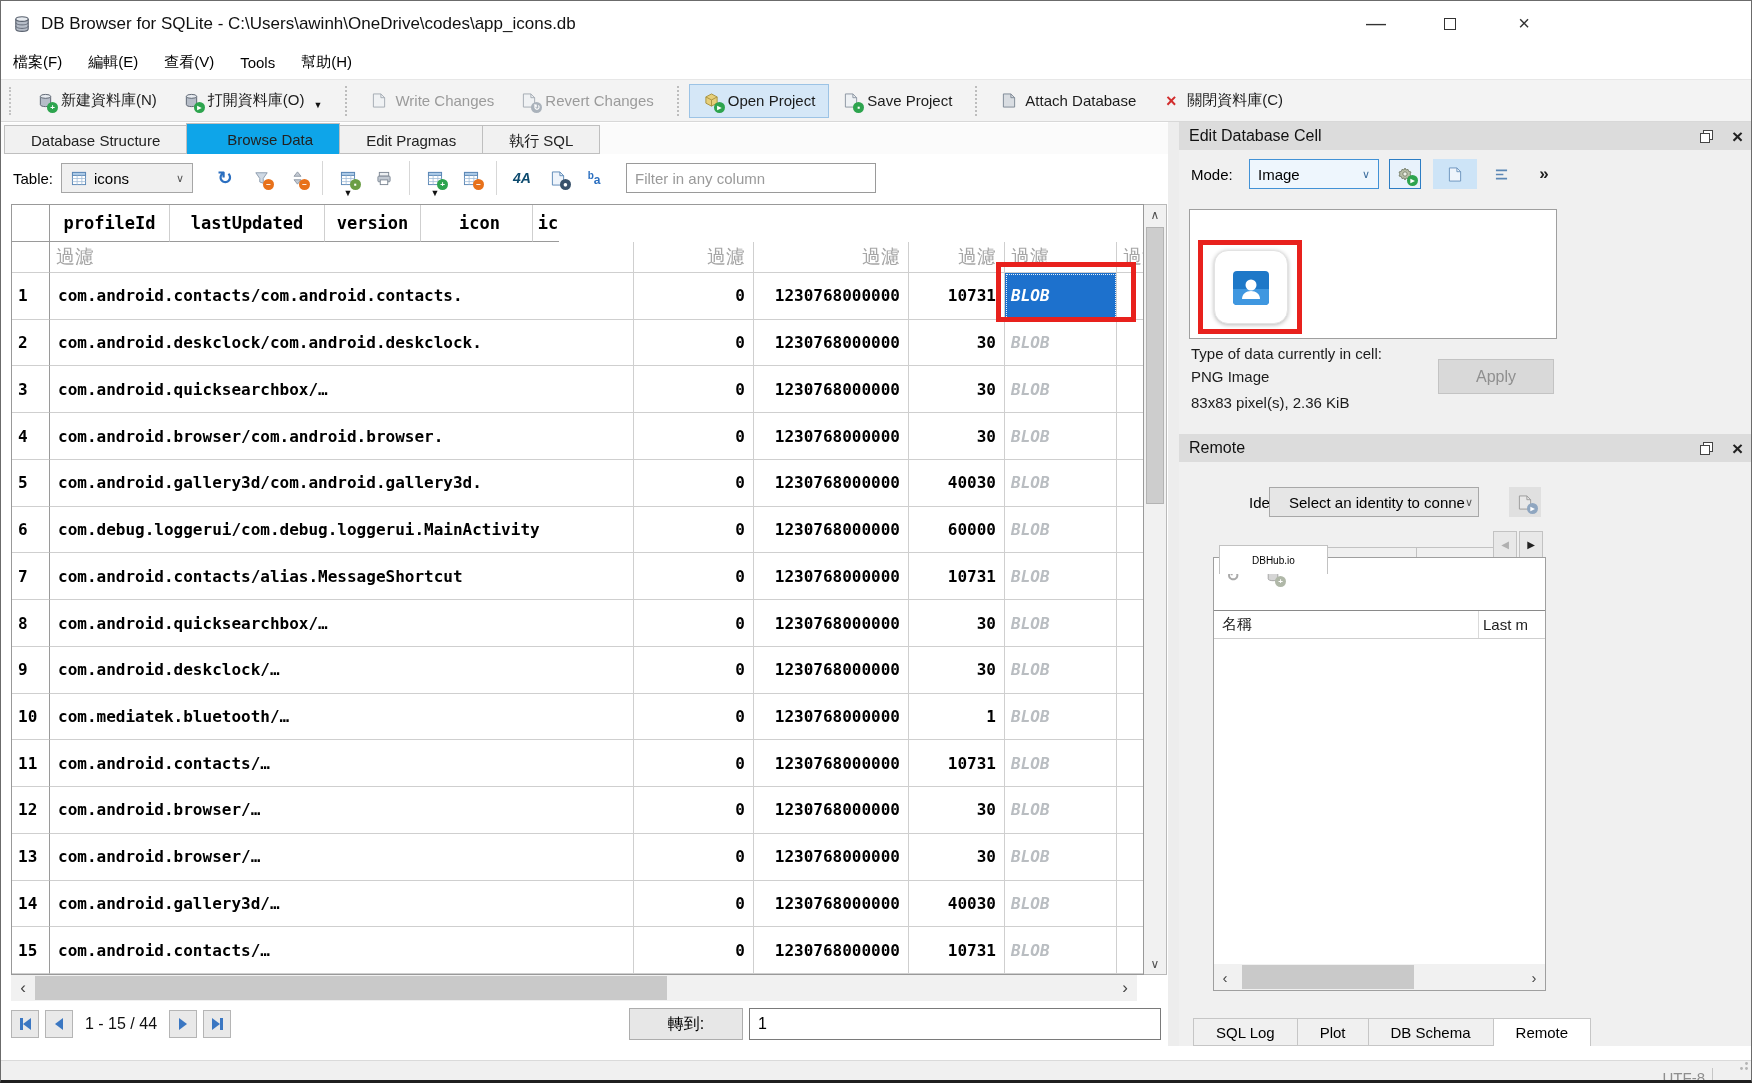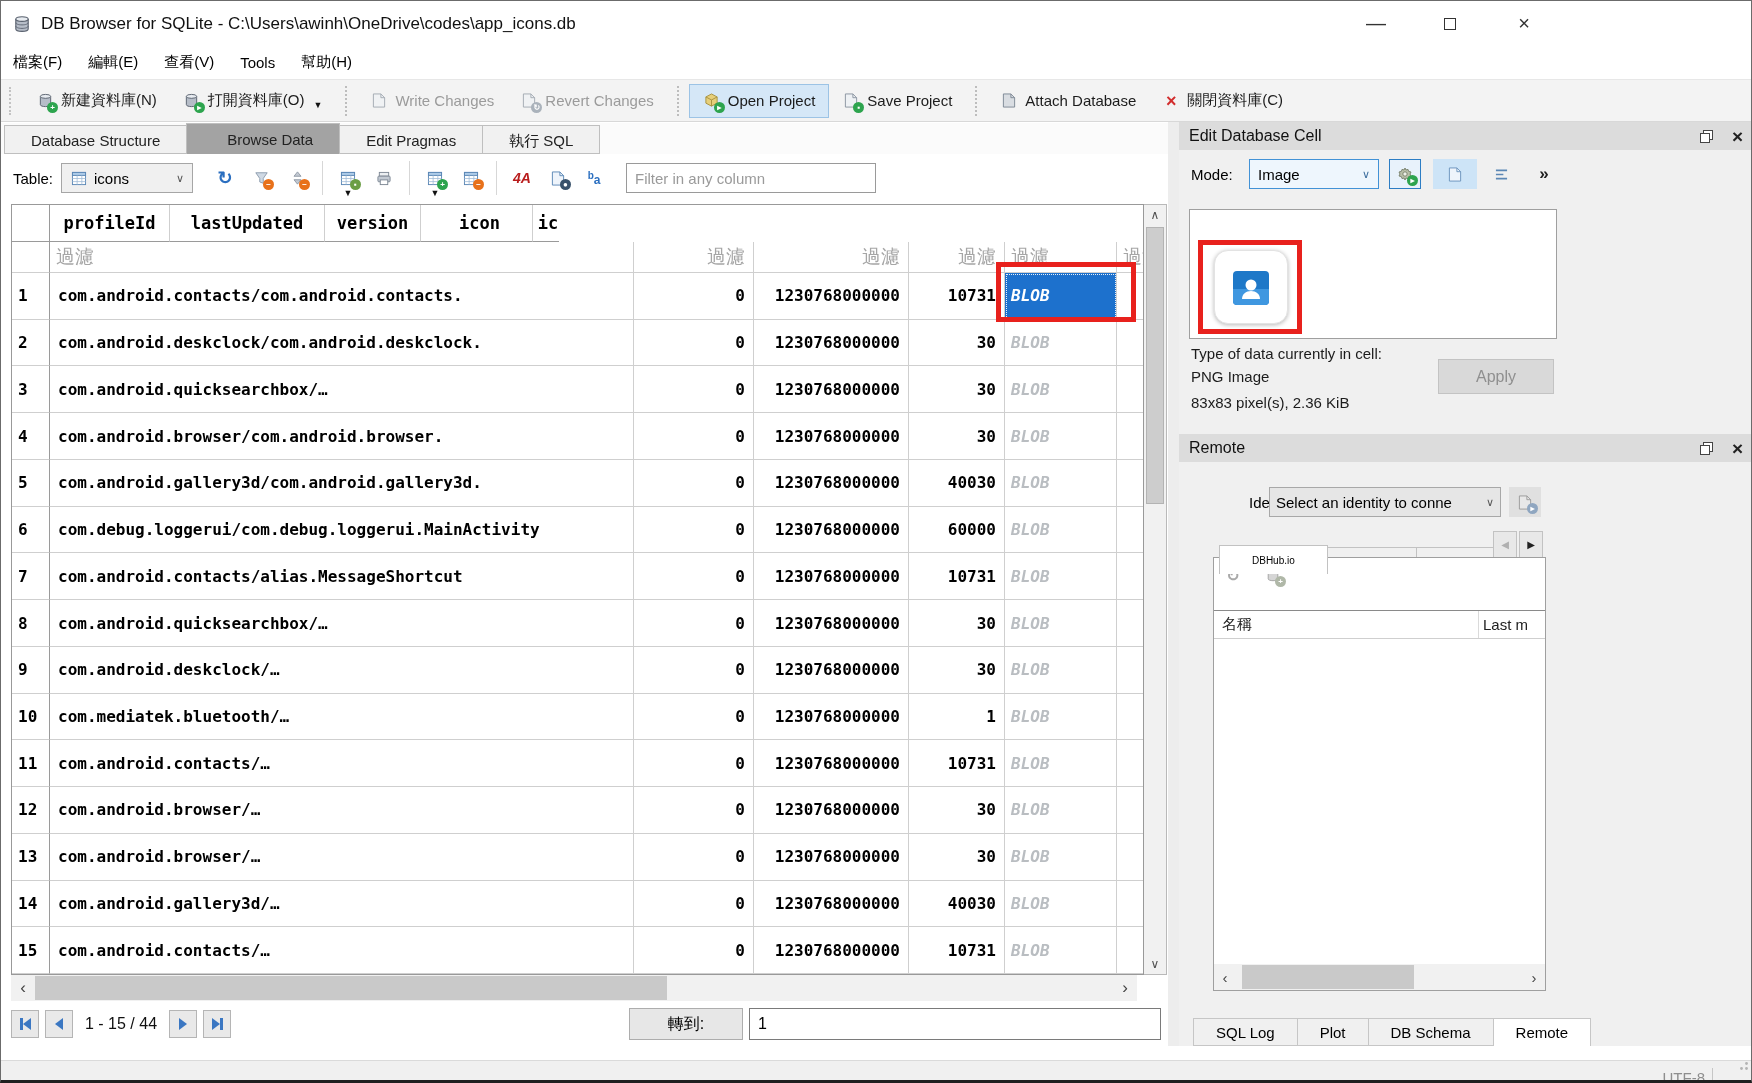--- a/index.html
+++ b/index.html
@@ -31,21 +31,21 @@
   .main { position:absolute; top:121px; left:0; width:1752px; height:924px; }
   .left { position:absolute; left:0; top:1px; width:1167px; height:924px; background:#fff;
           display:flex; flex-direction:column; }
   .splitter { position:absolute; left:1167px; top:0; width:11px; height:924px; background:#ededed; }
   .right { position:absolute; left:1178px; top:0; width:574px; height:924px; background:#f0f0f0; }
 
   
   .tabbar { height:31px; display:flex; align-items:flex-end; padding-left:3px; background:#fbfbfb; }
   .tab { padding:0 26px; height:29px; line-height:29px; font-size:15px; background:#f1f1f1;
          border:1px solid #bfbfbf; border-bottom:1px solid #bfbfbf; margin-right:-1px; color:#222; }
-  .tab.active { background:#a3a3a3; height:31px; line-height:31px; border-bottom:none; position:relative; z-index:2;padding-left:40px; }
+  .tab.active { background:#0ea5e9; height:31px; line-height:31px; border-bottom:none; position:relative; z-index:2;padding-left:40px; }
 
   
   .controls { height:48px; display:flex; align-items:center; padding-left:12px; font-size:15px; background:#fff; position:relative; }
   .combo { height:30px; border:1px solid #a6a6a6; background:#f0f0f0; display:flex; align-items:center;
            gap:6px; padding:0 8px; margin-left:8px; width:132px; }
   .combo .caret { margin-left:auto; font-size:11px; color:#555; }
   .gtoolbar { display:flex; align-items:center; margin-left:14px; }
   .gbtn { width:36px; height:36px; display:flex; align-items:center; justify-content:center; position:relative; }
   .gdd { position:absolute; bottom:-2px; left:50%; transform:translateX(-50%); font-size:9px; color:#111; }
   .gsep { width:1px; height:34px; background:#d7d7d7; margin:0 7px; }
@@ -123,22 +123,22 @@
               border:1px solid #e3e3e3; box-shadow:0 1px 4px rgba(0,0,0,.28); display:flex; align-items:center; justify-content:center; }
   .redbox2 { position:absolute; left:8px; top:30px; width:104px; height:94px; border:5px solid #e8211d; }
 
   .typecap { position:absolute; left:12px; top:223px; font-size:15px; color:#1c1c1c; }
   .typeval { position:absolute; left:12px; top:246px; font-size:15px; color:#1c1c1c; }
   .applybtn { position:absolute; left:259px; top:237px; width:116px; height:35px; background:#d9d9d9; border:1px solid #c3c3c3;
               color:#8f8f8f; font-size:16px; display:flex; align-items:center; justify-content:center; }
   .sizetext { position:absolute; left:12px; top:272px; font-size:15px; color:#1c1c1c; }
 
   .idlabel { position:absolute; left:26px; top:372px; font-size:15px;margin-left:44px; }
-  .idcombo { position:absolute; left:90px; top:365px; width:232px; height:30px; background:#e6e6e6; border:1px solid #a8a8a8;
-             display:flex; align-items:center; padding:0 6px; font-size:15px; overflow:hidden; white-space:nowrap; }
+  .idcombo { position:absolute; left:90px; top:365px; width:210px; height:30px; background:#e6e6e6; border:1px solid #a8a8a8;
+             display:flex; align-items:center; padding:0 19px; font-size:15px; overflow:hidden; white-space:nowrap; }
   .idcombo .caret { margin-left:auto; font-size:11px; color:#555; }
   .idbtn { position:absolute; left:330px; top:365px; width:32px; height:30px; background:#e0e0e0;
            display:flex; align-items:center; justify-content:center; }
 
   .rtabs { position:absolute; left:40px; top:407px; display:flex; align-items:flex-end; }
   .rtab { padding:0 32px; height:27px; line-height:27px; font-size:10px; background:#f0f0f0; border:1px solid #c2c2c2;
           margin-right:-1px; white-space:nowrap; overflow:hidden;margin-top:16px; }
   .rtab.active { background:#fff; height:29px; line-height:29px; border-bottom:none; z-index:2; position:relative; }
   .rtab.clip { max-width:96px; }
   .tscroll { position:absolute; top:409px; width:24px; height:27px; background:#e8e8e8; border:1px solid #c2c2c2;
@@ -366,21 +366,21 @@
                   <rect x="1" y="1.5" width="14" height="13" fill="#fff" stroke="#5b87b5"></rect>
                   <rect x="1" y="1.5" width="14" height="3.2" fill="#aecbe8" stroke="#5b87b5"></rect>
                   <path d="M1 8h14M1 11.3h14M6 4.7v9.8M11 4.7v9.8" stroke="#9db9d6" stroke-width=".8"></path>
                 </svg>
                 <i class="badge" style="background:#e8711a">−</i>
               </span>
             </div>
             <div class="gsep"></div>
             <div class="gbtn">
               <span class="ico">
-                <b style="color:#b91c1c;font-style:italic;font-size:14px">4A</b>
+                <b style="color:#0c4a6e;font-style:italic;font-size:14px">4A</b>
               </span>
             </div>
             <div class="gbtn">
               <span class="ico">
                 <svg width="14" height="15" viewBox="0 0 14 16">
                   <path d="M1 1h8l4 4v10H1z" fill="#eef4fb" stroke="#5b87b5"></path>
                   <path d="M9 1v4h4" fill="none" stroke="#5b87b5"></path>
                 </svg>
                 <i class="badge" style="background:#39526b">●</i>
               </span>

